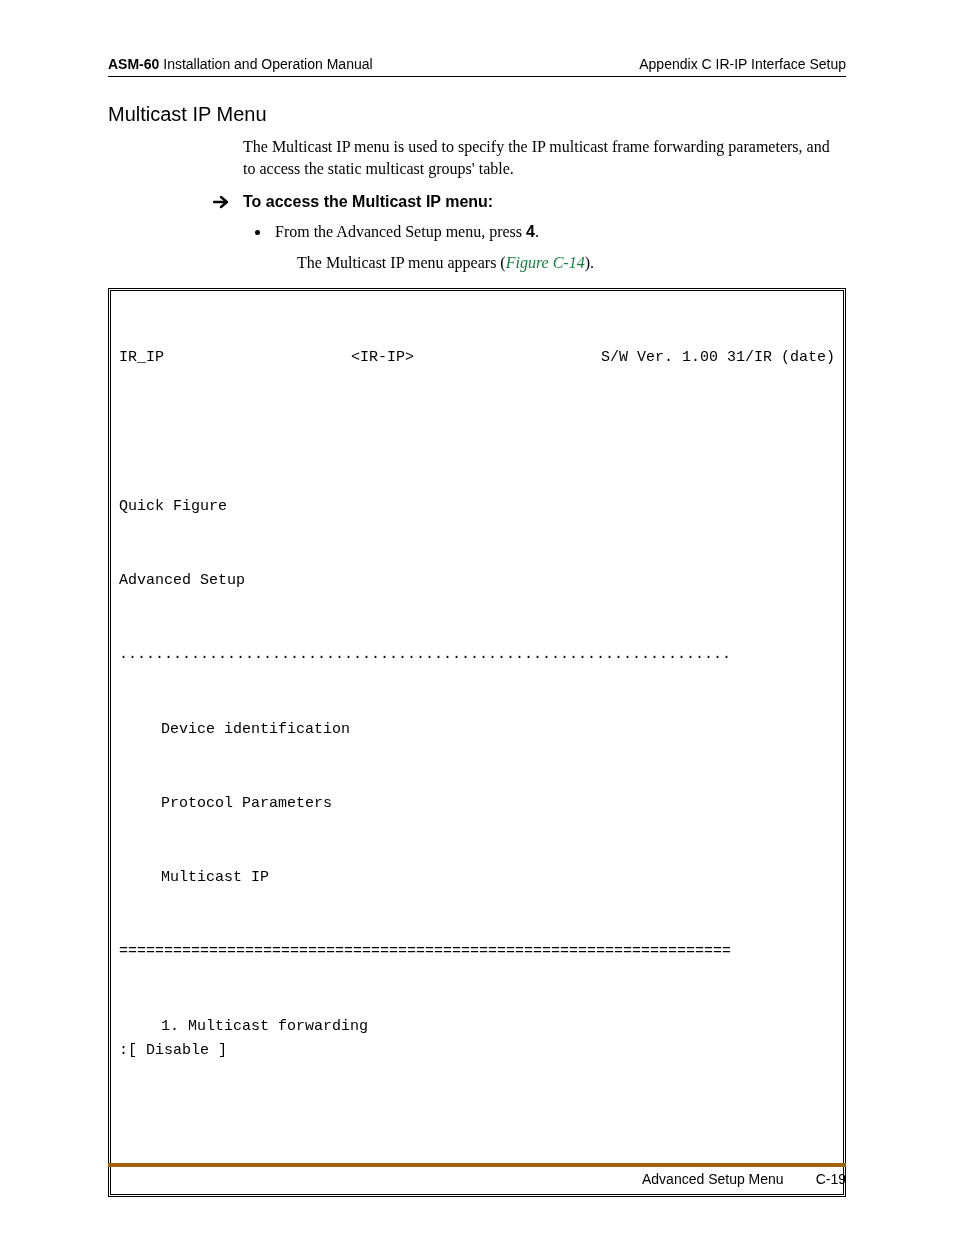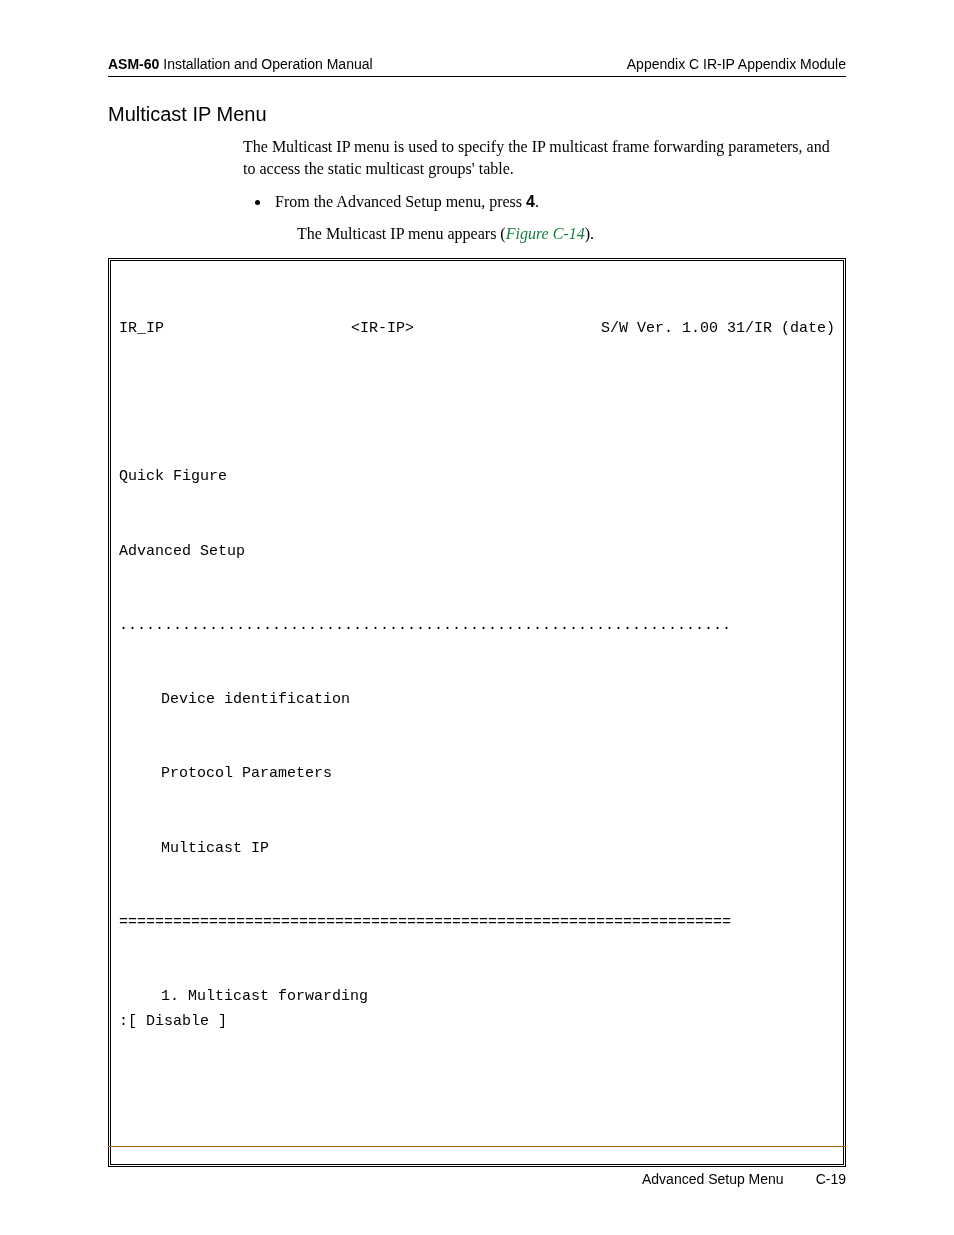--- a/index.html
+++ b/index.html
@@ -90,46 +90,54 @@
   }
   .code-opt-row .k { width: 460px; padding-left: 42px; box-sizing: border-box; }
   .opt-term {
     font-family: Arial, Helvetica, sans-serif;
     font-weight: bold;
   }
   .footer-row {
     position: absolute;
     left: 108px; right: 108px;
     bottom: 48px;
-    border-top: 1px solid #a16207;
-    padding-top: 24px;
+    border-top: 4px solid #a16207;
+    padding-top: 4px;
     display: flex;
     justify-content: flex-end;
     gap: 32px;
     font-family: Arial, Helvetica, sans-serif;
     font-size: 14px;
   }
 </style>
 </head>
 <body>
 
 <div class="page">
 
   <div class="header-row">
     <div class="header-left">
       <span class="bold">ASM-60</span><span> Installation and Operation Manual</span>
     </div>
-    <div>Appendix C  IR-IP Appendix Module</div>
+    <div>Appendix C  IR-IP Interface Setup</div>
   </div>
 
   <h2 class="h2">Multicast IP Menu</h2>
 
   <div class="body-col">
     <p class="para">The Multicast IP menu is used to specify the IP multicast frame forwarding parameters, and to access the static multicast groups' table.</p>
 
+    <div class="arrow-row">
+      <span class="arrow-icon">
+        <svg width="20" height="14" viewBox="0 0 20 14">
+            <path d="M1 7 L12 7 M8 2 L14 7 L8 12" stroke="#000" stroke-width="2.4" fill="none" stroke-linecap="round" stroke-linejoin="round"></path>
+          </svg>
+      </span>
+      <span class="arrow-label">To access the Multicast IP menu:</span>
+    </div>
 
     <ul class="bullets">
       <li>
         <span>From the Advanced Setup menu, press </span><span class="opt-term">4</span><span>.</span>
       </li>
     </ul>
 
     <p class="para sub-indent">
       <span>The Multicast IP menu appears (</span><span class="link">Figure C-14</span><span>).</span>
     </p>

